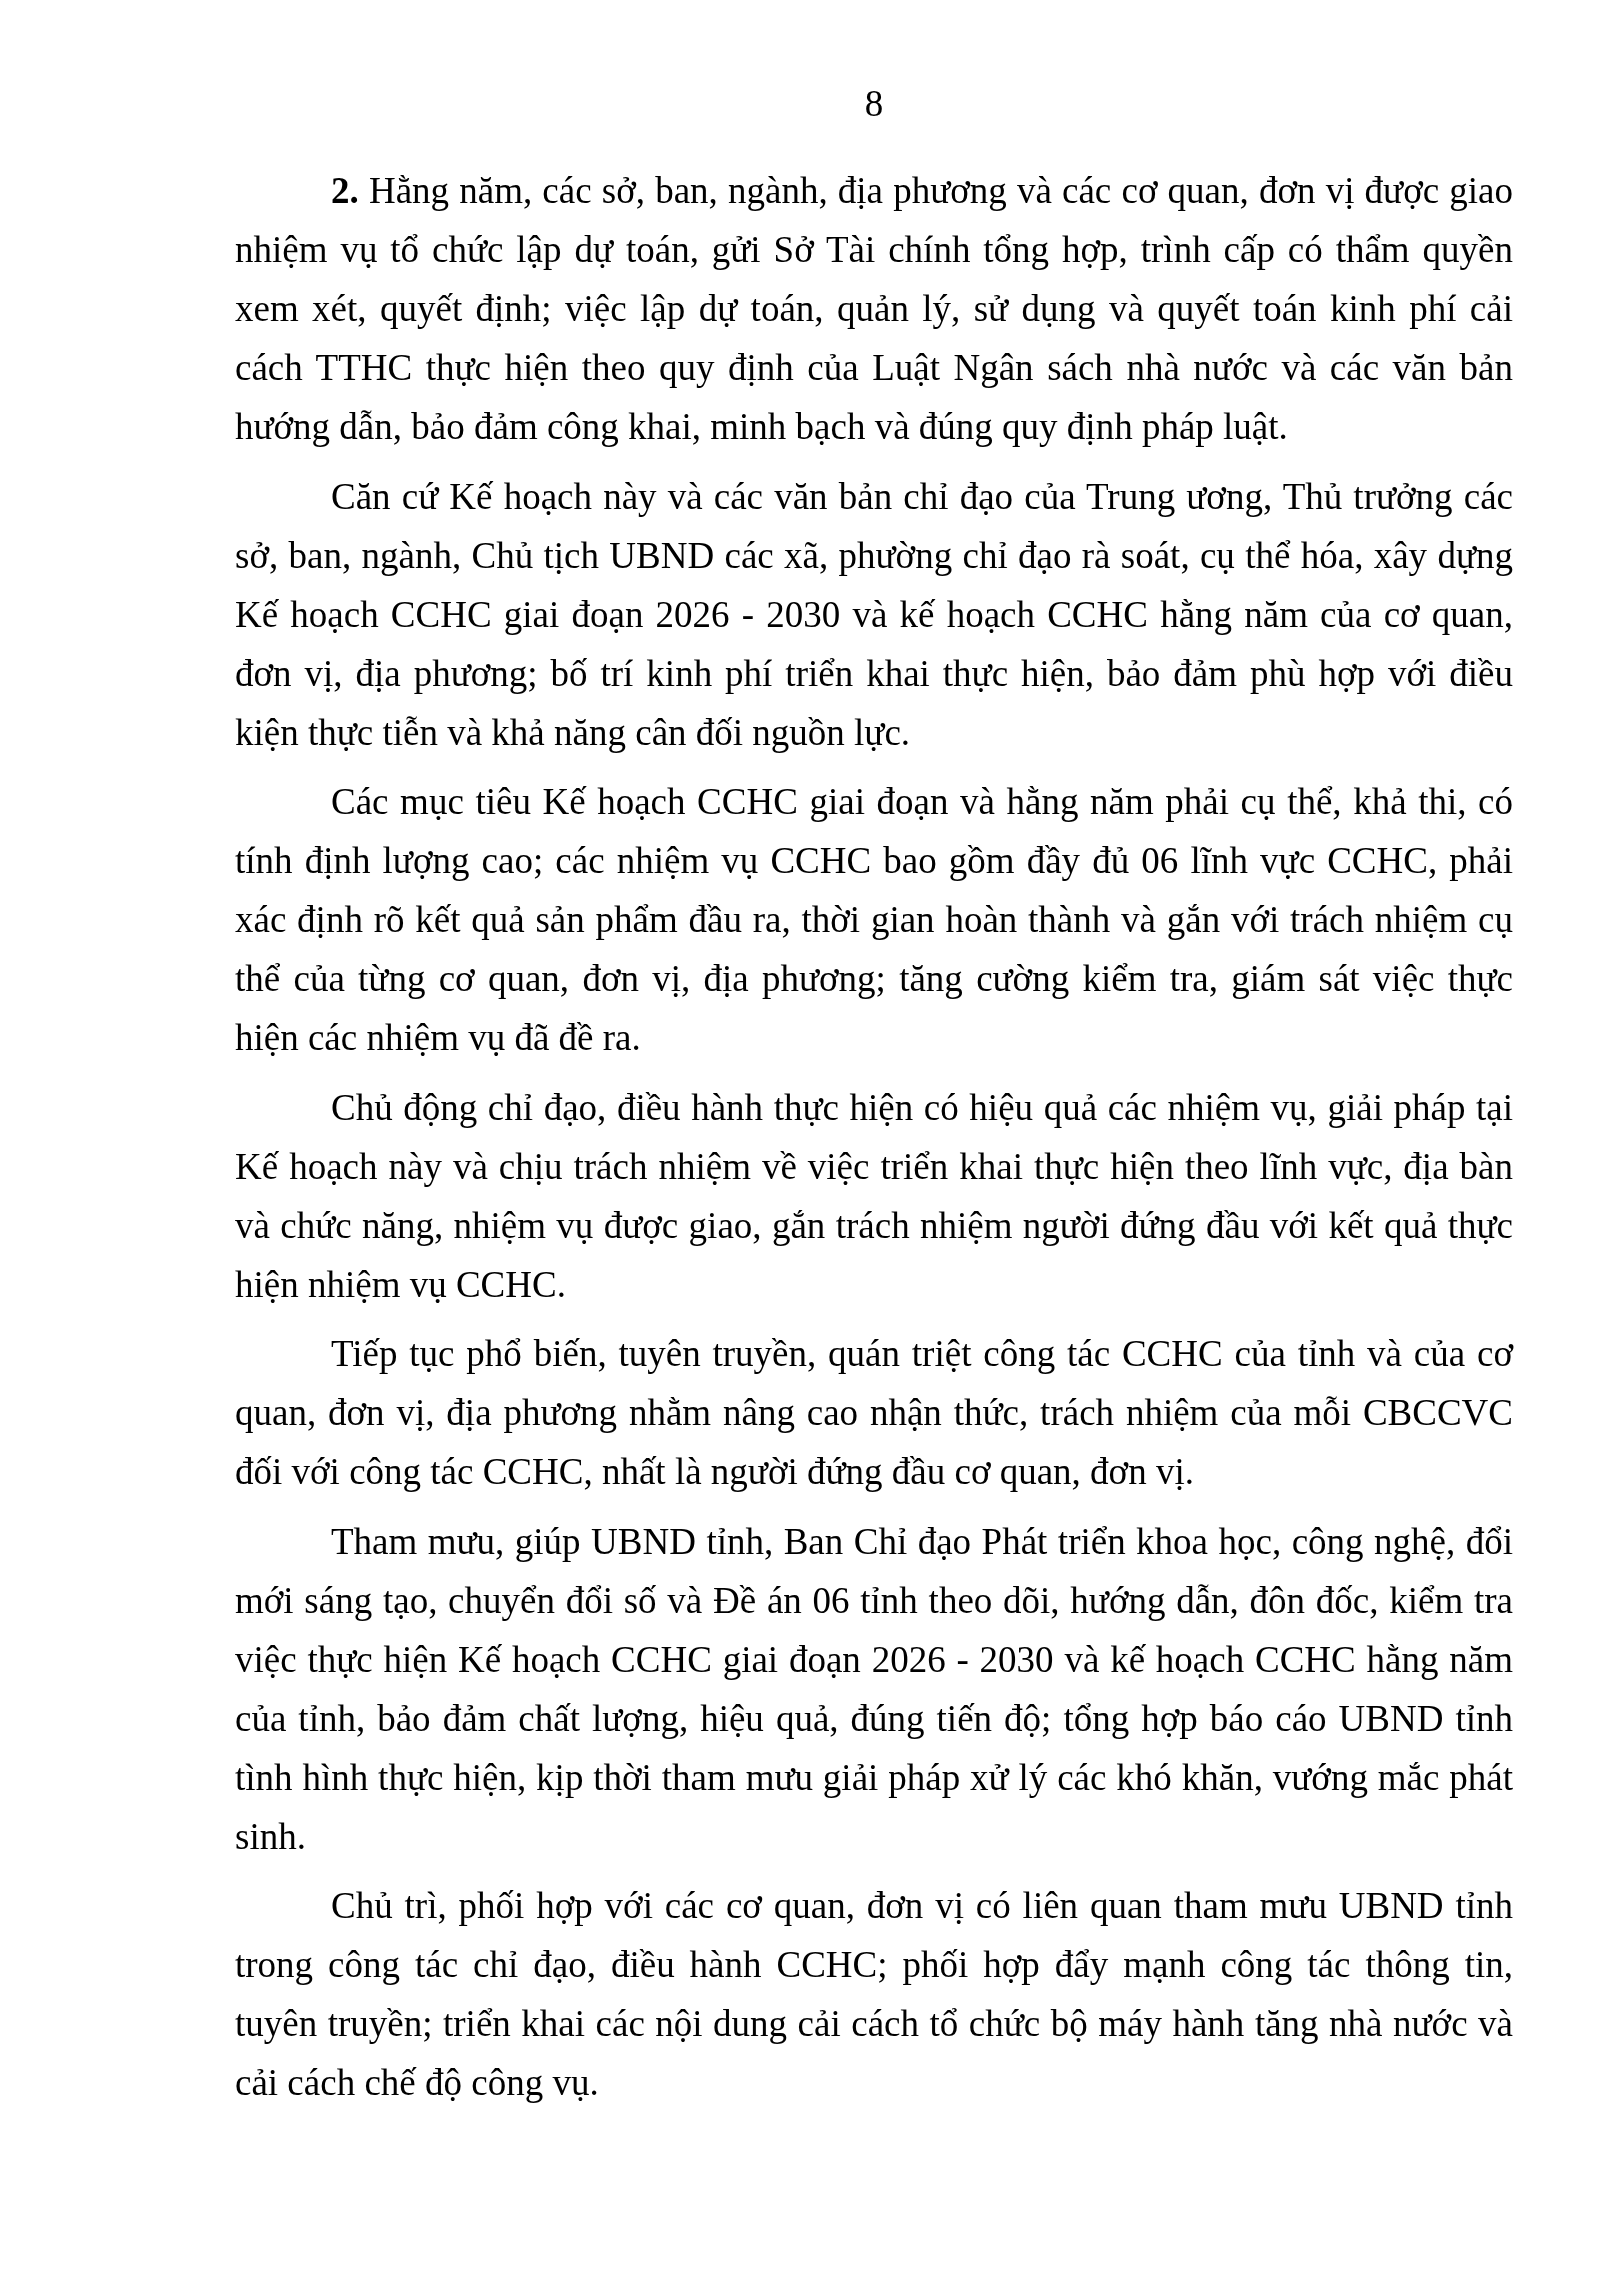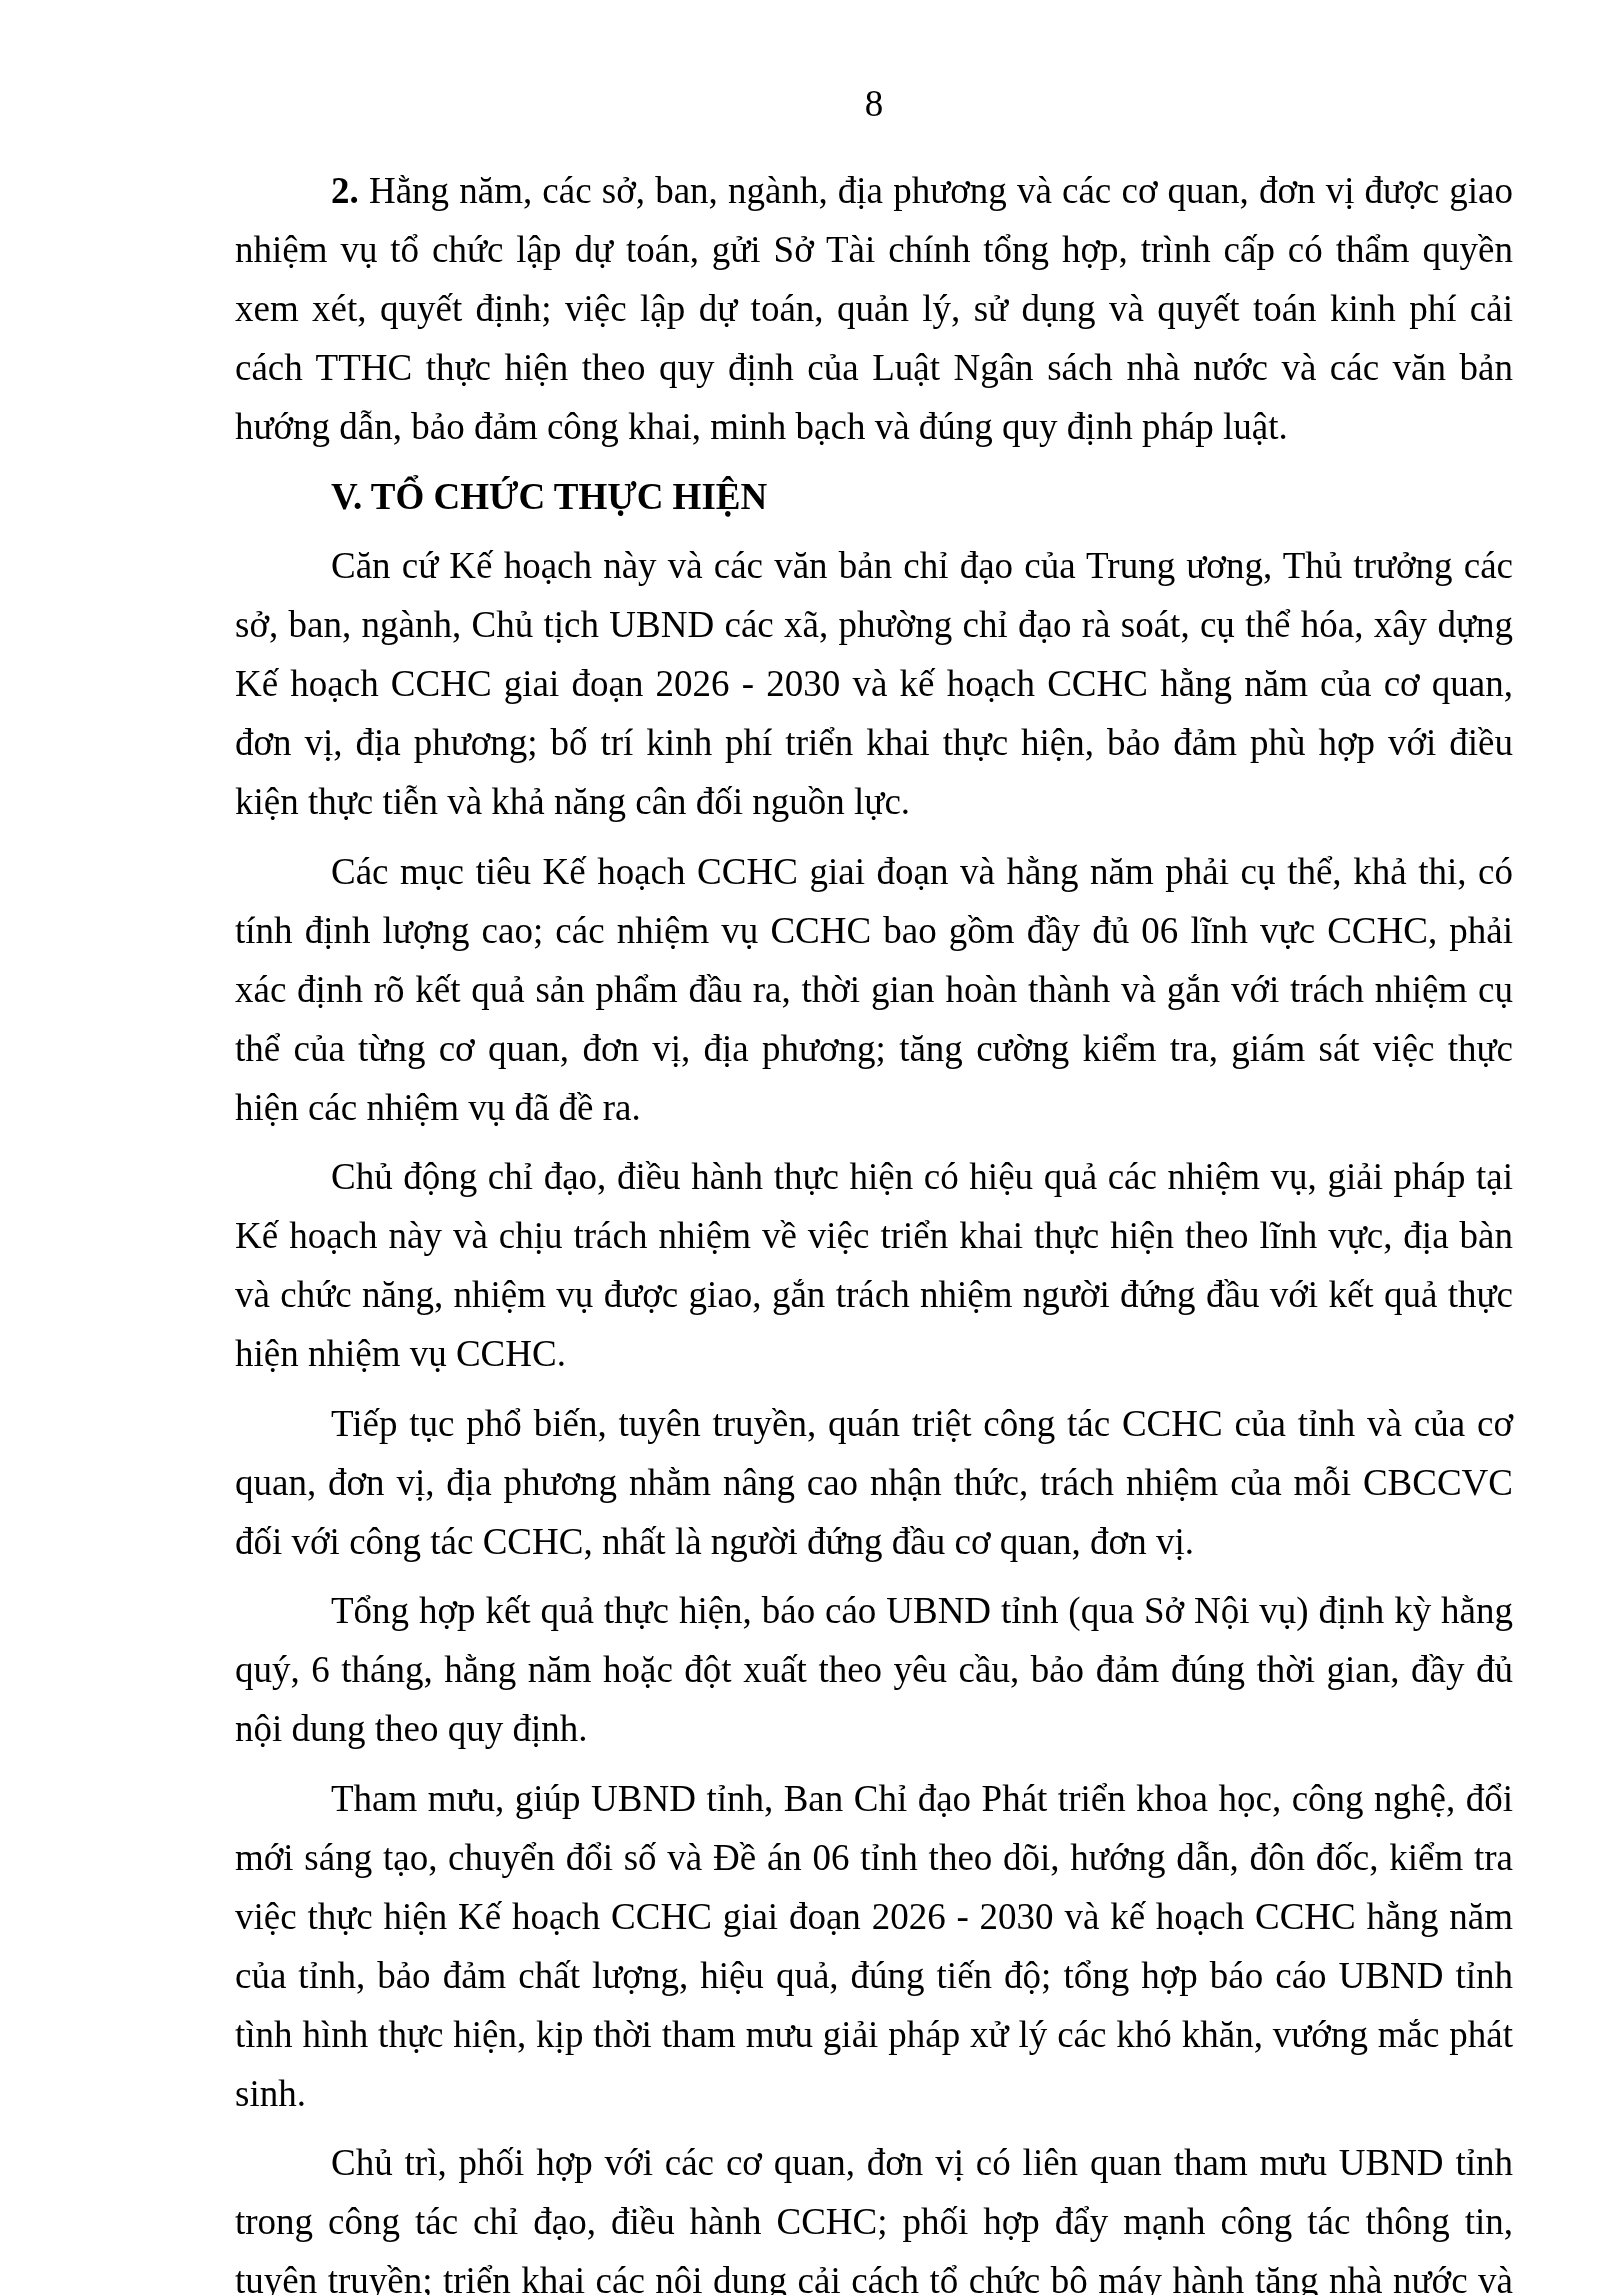--- a/index.html
+++ b/index.html
@@ -47,24 +47,22 @@
   }
 </style>
 </head>
 <body>
 
 <div class="page">
   <div class="content">
     <div class="page-number">8</div>
     <div class="doc-body">
         <p class="body"><b class="lead">2. </b>Hằng năm, các sở, ban, ngành, địa phương và các cơ quan, đơn vị được giao nhiệm vụ tổ chức lập dự toán, gửi Sở Tài chính tổng hợp, trình cấp có thẩm quyền xem xét, quyết định; việc lập dự toán, quản lý, sử dụng và quyết toán kinh phí cải cách TTHC thực hiện theo quy định của Luật Ngân sách nhà nước và các văn bản hướng dẫn, bảo đảm công khai, minh bạch và đúng quy định pháp luật.</p>
-        <p class="heading">V. TỔ CHỨC THỰC HIỆN</p>
         <p class="body">Căn cứ Kế hoạch này và các văn bản chỉ đạo của Trung ương, Thủ trưởng các sở, ban, ngành, Chủ tịch UBND các xã, phường chỉ đạo rà soát, cụ thể hóa, xây dựng Kế hoạch CCHC giai đoạn 2026 - 2030 và kế hoạch CCHC hằng năm của cơ quan, đơn vị, địa phương; bố trí kinh phí triển khai thực hiện, bảo đảm phù hợp với điều kiện thực tiễn và khả năng cân đối nguồn lực.</p>
         <p class="body">Các mục tiêu Kế hoạch CCHC giai đoạn và hằng năm phải cụ thể, khả thi, có tính định lượng cao; các nhiệm vụ CCHC bao gồm đầy đủ 06 lĩnh vực CCHC, phải xác định rõ kết quả sản phẩm đầu ra, thời gian hoàn thành và gắn với trách nhiệm cụ thể của từng cơ quan, đơn vị, địa phương; tăng cường kiểm tra, giám sát việc thực hiện các nhiệm vụ đã đề ra.</p>
         <p class="body">Chủ động chỉ đạo, điều hành thực hiện có hiệu quả các nhiệm vụ, giải pháp tại Kế hoạch này và chịu trách nhiệm về việc triển khai thực hiện theo lĩnh vực, địa bàn và chức năng, nhiệm vụ được giao, gắn trách nhiệm người đứng đầu với kết quả thực hiện nhiệm vụ CCHC.</p>
         <p class="body">Tiếp tục phổ biến, tuyên truyền, quán triệt công tác CCHC của tỉnh và của cơ quan, đơn vị, địa phương nhằm nâng cao nhận thức, trách nhiệm của mỗi CBCCVC đối với công tác CCHC, nhất là người đứng đầu cơ quan, đơn vị.</p>
-        <p class="body">Tổng hợp kết quả thực hiện, báo cáo UBND tỉnh (qua Sở Nội vụ) định kỳ hằng quý, 6 tháng, hằng năm hoặc đột xuất theo yêu cầu, bảo đảm đúng thời gian, đầy đủ nội dung theo quy định.</p>
         <p class="body">Tham mưu, giúp UBND tỉnh, Ban Chỉ đạo Phát triển khoa học, công nghệ, đổi mới sáng tạo, chuyển đổi số và Đề án 06 tỉnh theo dõi, hướng dẫn, đôn đốc, kiểm tra việc thực hiện Kế hoạch CCHC giai đoạn 2026 - 2030 và kế hoạch CCHC hằng năm của tỉnh, bảo đảm chất lượng, hiệu quả, đúng tiến độ; tổng hợp báo cáo UBND tỉnh tình hình thực hiện, kịp thời tham mưu giải pháp xử lý các khó khăn, vướng mắc phát sinh.</p>
         <p class="body">Chủ trì, phối hợp với các cơ quan, đơn vị có liên quan tham mưu UBND tỉnh trong công tác chỉ đạo, điều hành CCHC; phối hợp đẩy mạnh công tác thông tin, tuyên truyền; triển khai các nội dung cải cách tổ chức bộ máy hành tăng nhà nước và cải cách chế độ công vụ.</p>
       </div>
   </div>
 </div>
 
 
 </body></html>

